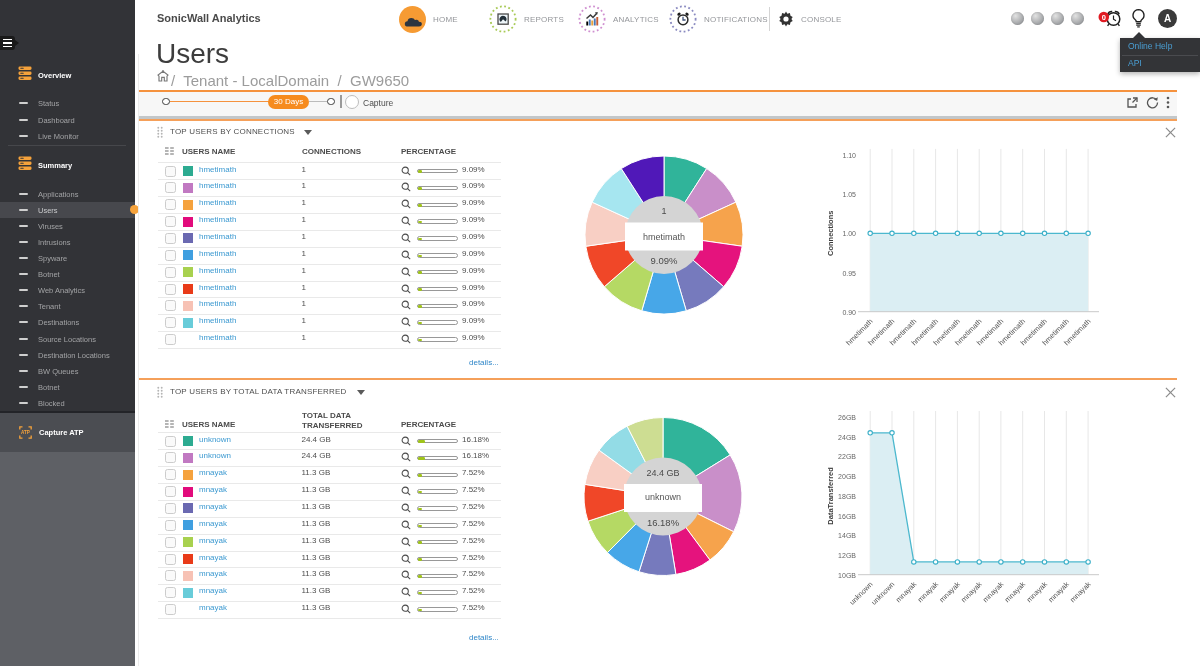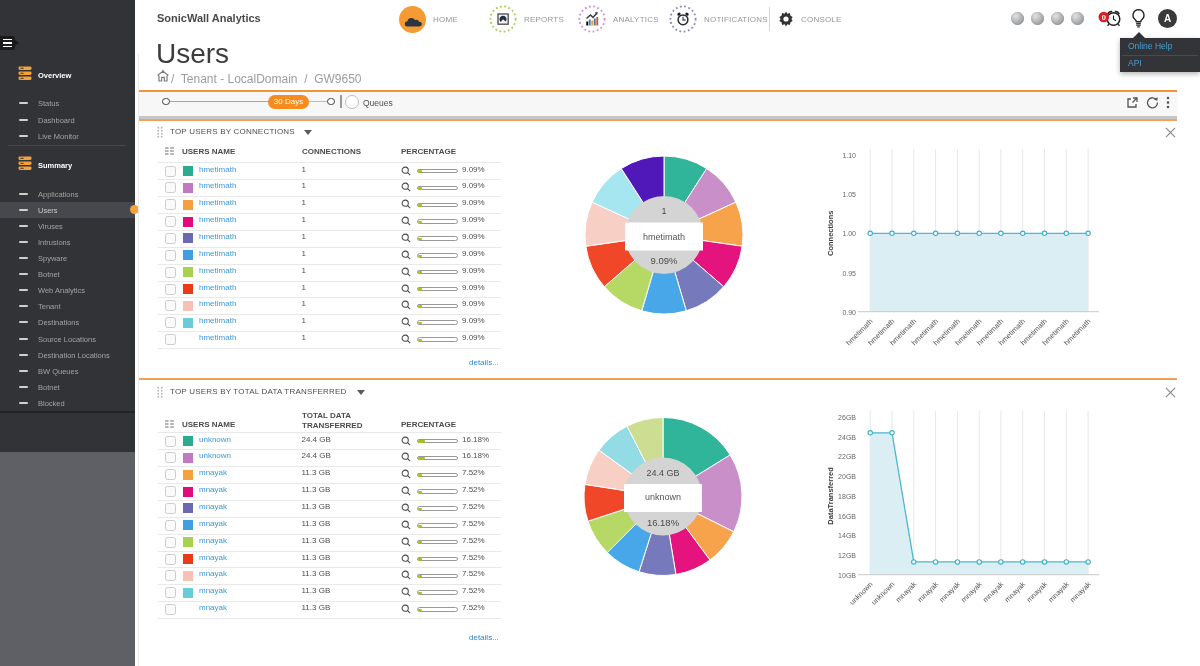--- a/index.html
+++ b/index.html
@@ -24,21 +24,21 @@
 .mhead svg { position:absolute; left:18px; top:0; }
 .sdiv { position:absolute; left:8px; width:118px; height:1px; background:#46474b; }
 
 
 .navlab { position:absolute; font-size:8px; color:#94969a; letter-spacing:0.2px; top:15px; }
 #swan { position:absolute; left:157px; top:12px; font-size:11px; font-weight:bold; color:#4a4a4a; }
 .gorb { position:absolute; top:11.5px; width:13px; height:13px; border-radius:50%; background:radial-gradient(circle at 35% 30%, #e2e2e2, #999b9e 75%); box-shadow:inset 0 0 1px rgba(0,0,0,0.35); }
 
 
 #h1 { position:absolute; left:156px; top:38px; font-size:28px; color:#3d3d3d; }
-#crumb { position:absolute; left:171px; top:71.5px; font-size:12px; color:#9c9c9c; }
+#crumb { position:absolute; left:171px; top:71.5px; font-size:15px; color:#9c9c9c; }
 
 
 #obar1 { position:absolute; left:139px; top:90px; width:1038px; height:2px; background:#f5923e; }
 #sliderbg { position:absolute; left:139px; top:92px; width:1038px; height:23.5px; background:#f7f7f7; }
 #greybar { position:absolute; left:139px; top:115.5px; width:1038px; height:3px; background:#c3c7c9; }
 #obar2 { position:absolute; left:139px; top:119px; width:1038px; height:1.6px; background:#f5a05a; }
 .ring { position:absolute; width:7.5px; height:7.5px; border:1.4px solid #3f3f3f; border-radius:50%; background:#fff; top:97.8px; }
 #sline1 { position:absolute; left:170px; top:100.6px; width:99px; height:1.8px; background:#f5923e; }
 #pill { position:absolute; left:268px; top:95px; width:41px; height:13.5px; border-radius:7px; background:#f68b1e; color:#fff; font-size:8px; text-align:center; line-height:13.5px; }
 #sline2 { position:absolute; left:309px; top:100.6px; width:18px; height:1.8px; background:#bbb; }
@@ -169,20 +169,32 @@
       </div>
 <div class="mi" style="top:379px">
         <span class="dsh"></span>
         <span>Botnet</span>
       </div>
 <div class="mi" style="top:395px">
         <span class="dsh"></span>
         <span>Blocked</span>
       </div>
   <div style="position:absolute;left:0;top:411px;width:135px;height:2px;background:#232428"></div>
+  <div style="position:absolute;left:0;top:413px;width:135px;height:39px;background:#4b4d52">
+    <div style="position:absolute;left:19px;top:12px"><svg width="13" height="13" viewBox="0 0 13 13">
+<g stroke="#f5a23b" stroke-width="1.3" fill="none">
+<path d="M0.8 3.5 L0.8 0.8 L3.5 0.8"></path>
+              <path d="M9.5 0.8 L12.2 0.8 L12.2 3.5"></path>
+<path d="M12.2 9.5 L12.2 12.2 L9.5 12.2"></path>
+              <path d="M3.5 12.2 L0.8 12.2 L0.8 9.5"></path>
+</g>
+<text x="6.5" y="8.3" font-size="4.6" font-weight="bold" fill="#f5a23b" text-anchor="middle">ATP</text>
+</svg></div>
+    <div style="position:absolute;left:39px;top:15px;color:#fff;font-size:7.5px;font-weight:bold">Capture ATP</div>
+  </div>
   <div style="position:absolute;left:0;top:452px;width:135px;height:214px;background:#5e6065"></div>
 </div>
 
 <div class="abs" style="left:137.5px;top:54px;width:1.5px;height:612px;background:#ebebeb"></div>
 
 <div id="swan">SonicWall Analytics</div>
 
 <div class="abs" style="left:399px;top:5.5px;width:27px;height:27px;border-radius:50%;background:#f69b33">
   <svg width="27" height="27" viewBox="0 0 27 27">
         <path d="M9 20.5 q-3.2 0 -3.2 -2.6 q0 -2.4 2.7 -2.7 q0.5 -3.2 3.9 -3.2 q2.7 0 3.5 2.1 q0.9 -0.6 2.1 -0.4 q1.8 0.35 1.95 2 q2.9 0 2.9 2.4 q0 2.4 -2.9 2.4 Z" fill="#2c3540"></path>
@@ -273,21 +285,21 @@
 <div id="obar1"></div>
 <div id="greybar"></div>
 <div id="obar2"></div>
 <div class="ring" style="left:162px"></div>
 <div id="sline1"></div>
 <div id="pill">30 Days</div>
 <div id="sline2"></div>
 <div class="ring" style="left:327px"></div>
 <div id="vsep"></div>
 <div id="radio"></div>
-<div id="custlab">Queues</div>
+<div id="custlab">Capture</div>
 
 <svg class="abs" style="left:1126px;top:96px" width="13" height="13" viewBox="0 0 13 13">
   <path d="M5 3 L2 3 L2 11 L10 11 L10 8" fill="none" stroke="#555" stroke-width="1.3"></path>
   <path d="M7 2 L11 2 L11 6" fill="none" stroke="#555" stroke-width="1.3"></path>
   <line x1="11" y1="2" x2="6.5" y2="6.5" stroke="#555" stroke-width="1.3"></line>
 </svg>
 <svg class="abs" style="left:1146px;top:96px" width="13" height="13" viewBox="0 0 13 13">
   <path d="M10.8 4.2 A5 5 0 1 0 11.5 6.5" fill="none" stroke="#555" stroke-width="1.3"></path>
   <path d="M11.8 1.2 L11.2 4.8 L7.8 3.6 Z" fill="#555"></path>
 </svg>

